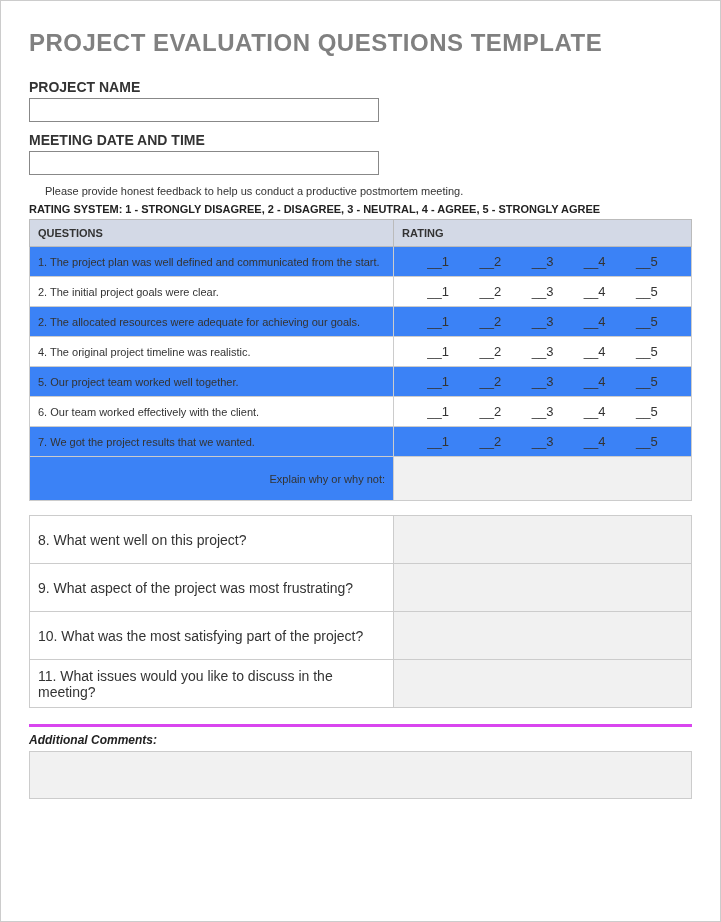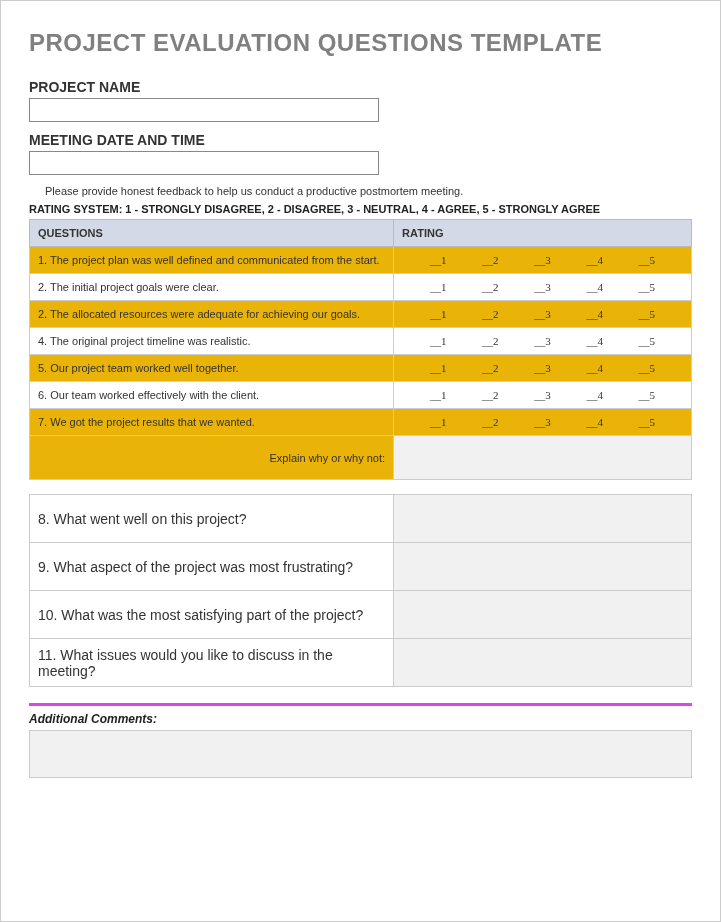--- a/index.html
+++ b/index.html
@@ -62,33 +62,32 @@
     font-weight: bold;
     border: 1px solid #bbb;
     color: #333;
   }
   table.qtable td {
     border: 1px solid #ccc;
     padding: 7px 8px;
     vertical-align: middle;
     color: #333;
   }
-  table.qtable tr.shade td { background: #eab308; }
+  table.qtable tr.shade td { background: #3b82f6; }
   .question-col { width: 55%; }
   .rating-col { width: 45%; }
   .rating-opts {
     display: flex;
     justify-content: space-around;
     padding: 0 10px;
   }
   .rating-opt {
-    font-size: 11px;
+    font-size: 13px;
     white-space: nowrap;
     color: #333;
-    font-family: Liberation Serif, serif;
   }
   .explain-row td { height: 44px; vertical-align: top; padding: 10px 18px; }
 
   table.openq {
     width: 100%;
     border-collapse: collapse;
     font-size: 14px;
     margin-top: 14px;
   }
   table.openq td {

